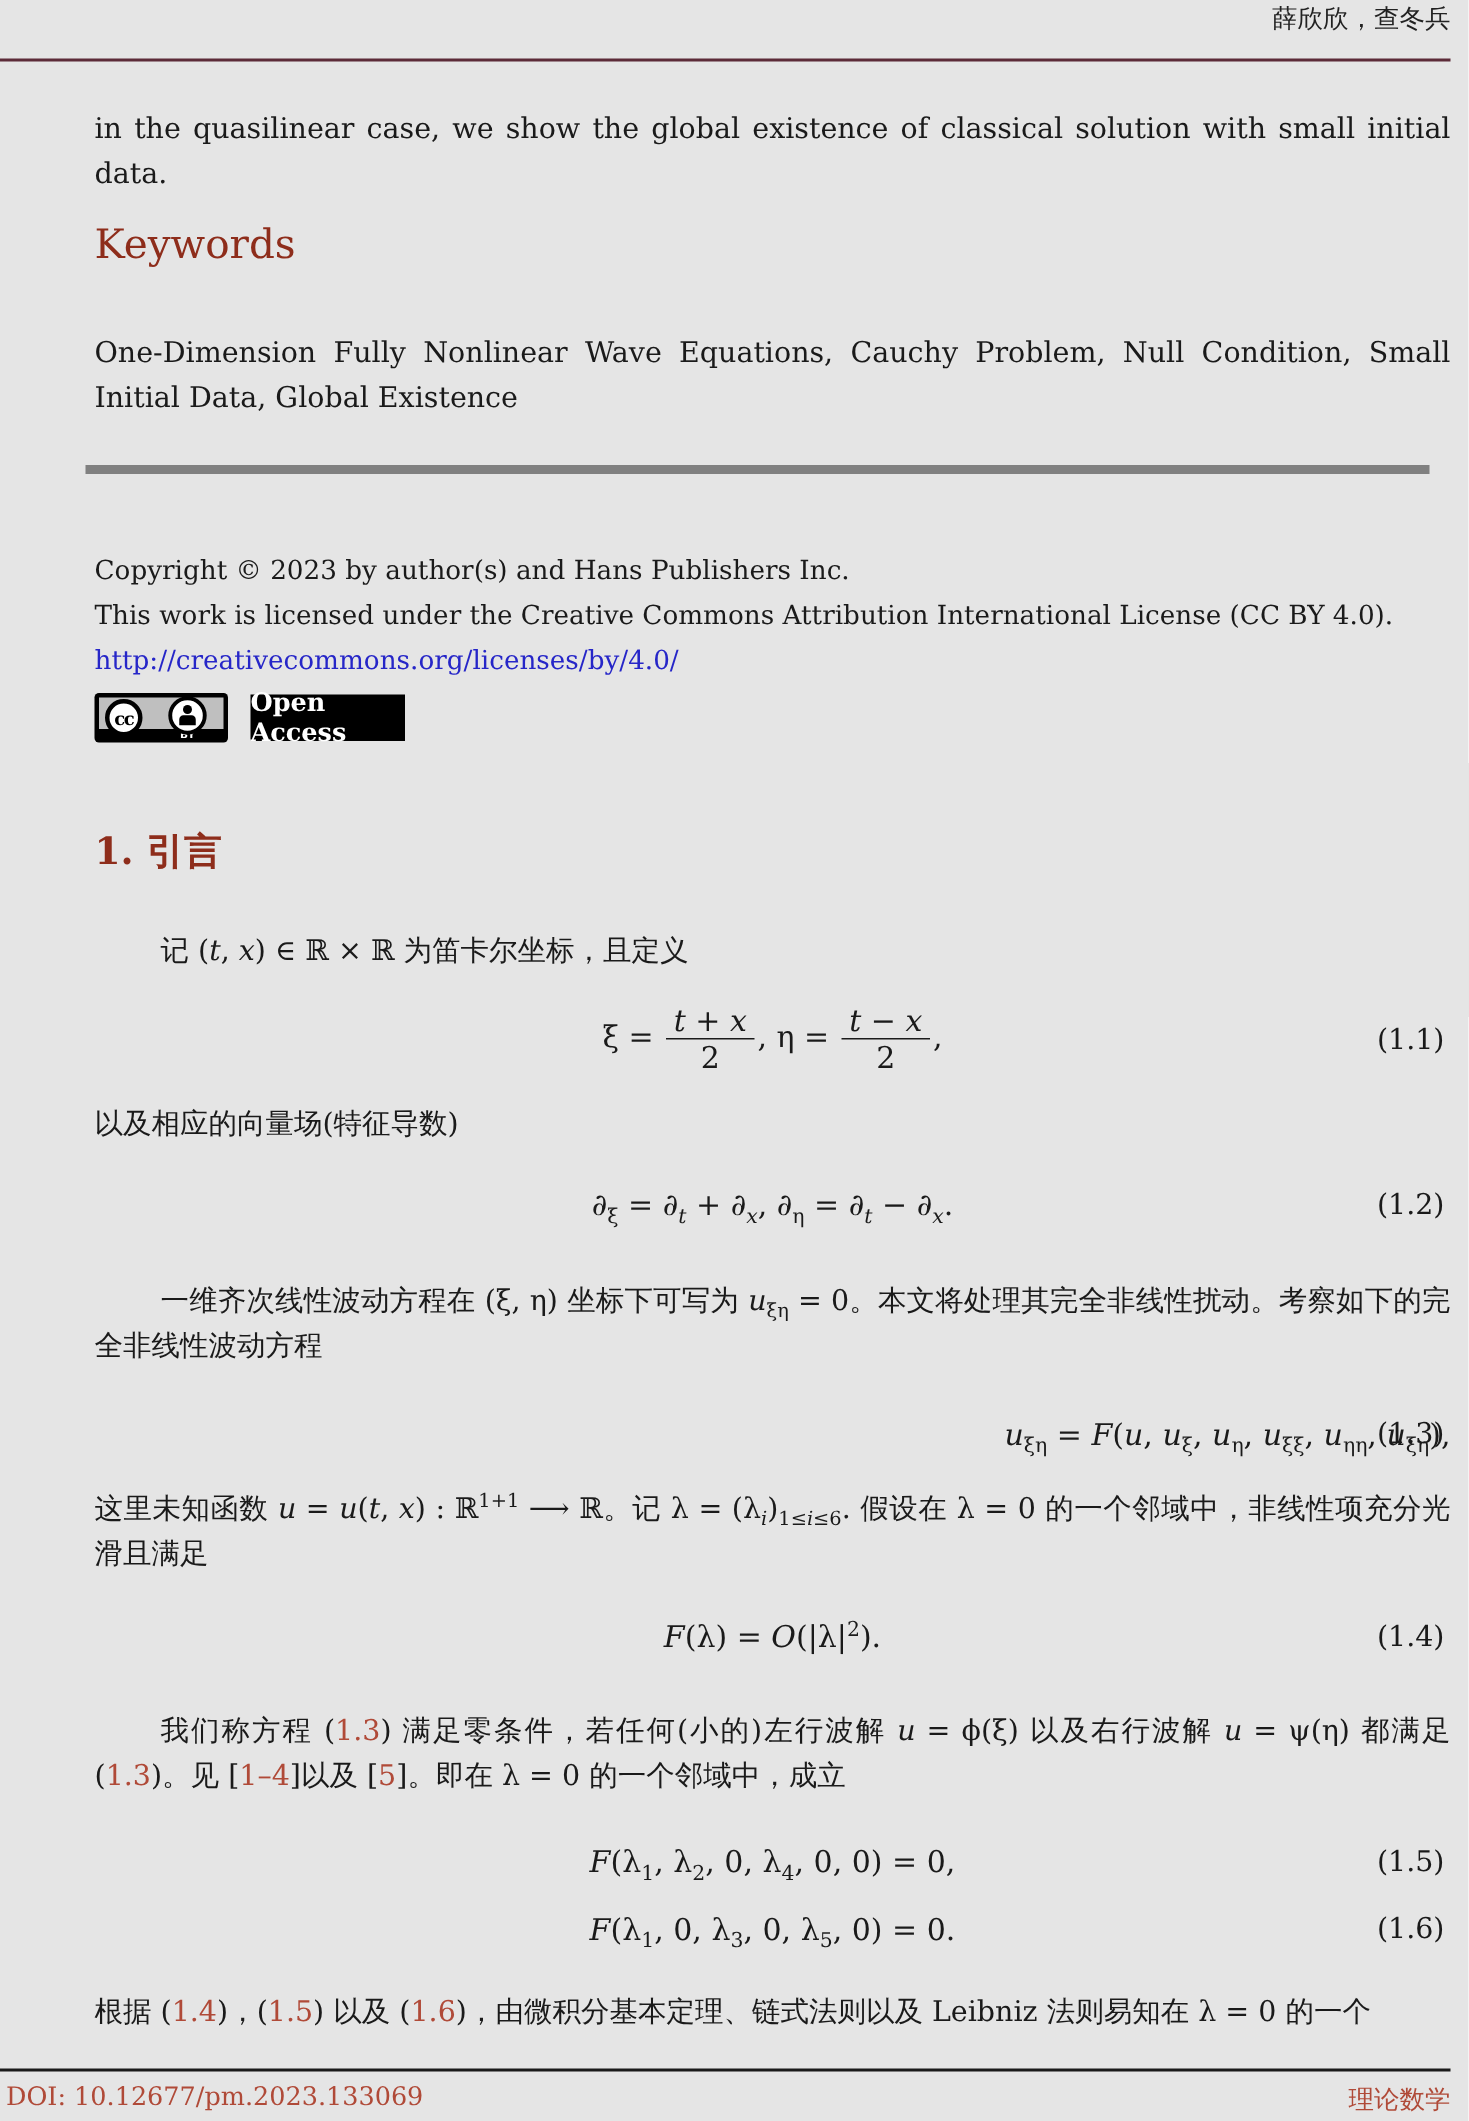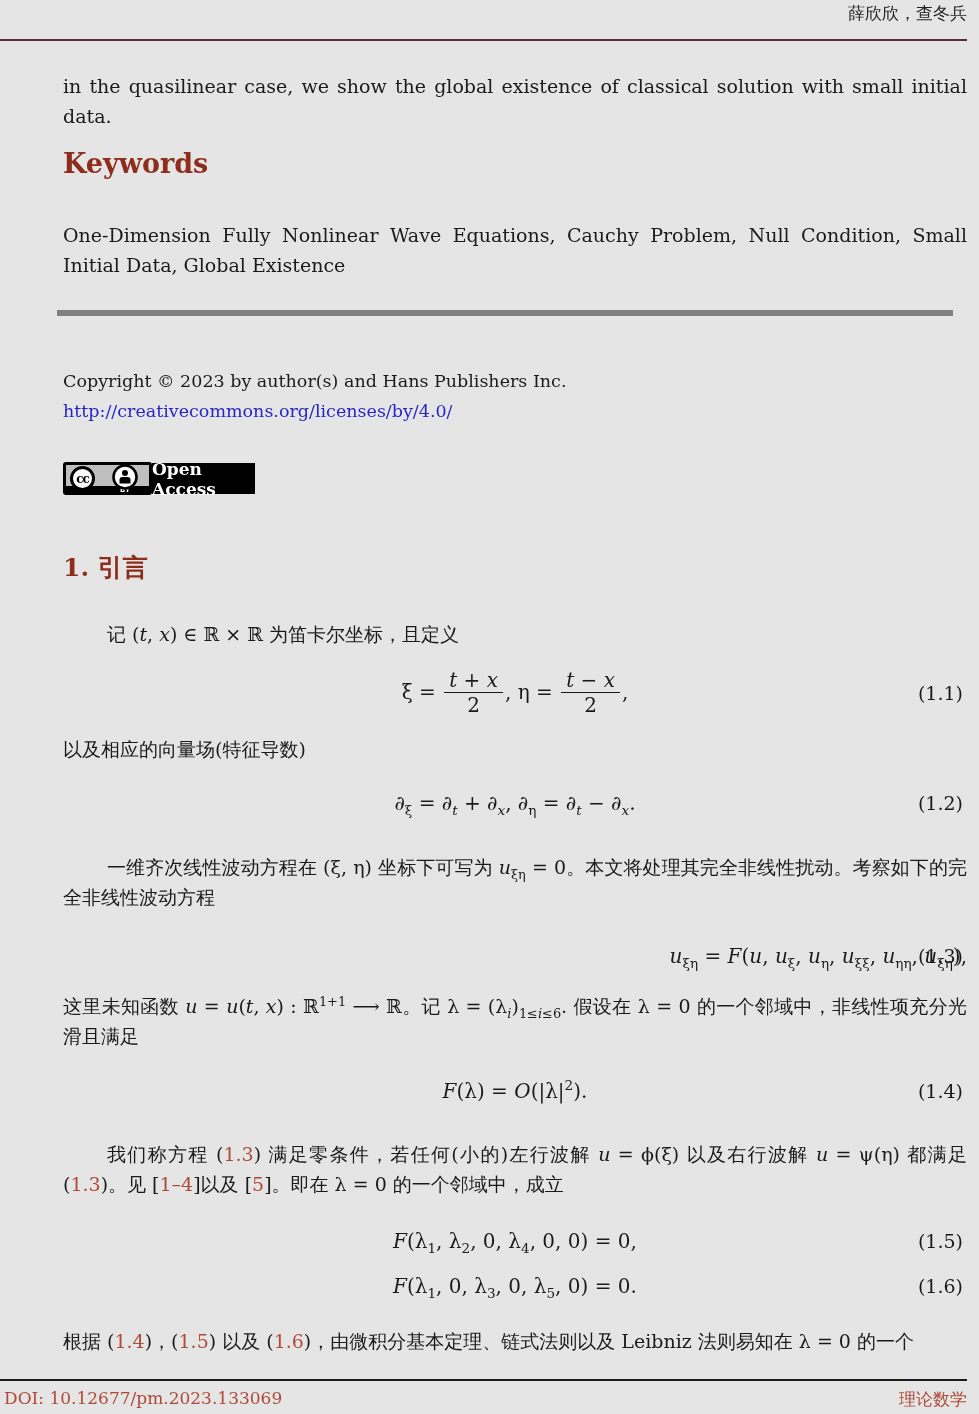--- a/index.html
+++ b/index.html
@@ -9,27 +9,27 @@
     font-family:"DejaVu Serif","Liberation Serif",serif; color:#1a1a1a; overflow:hidden;
   }
   
   .hdr-authors { position:absolute; top:1px; right:12px; font-size:17px; line-height:24px; color:#222; }
   .hdr-rule { position:absolute; top:39px; left:0; width:967px; height:2px; background:#5c2b38; }
   
   .body-par { position:absolute; left:63px; width:904px; font-size:19px; line-height:30px; text-align:justify; color:#1a1a1a; }
   .indent { text-indent:44px; }
   .bold { font-weight:normal; }
   .abstract-tail { top:71px; }
-  .kw-heading { position:absolute; left:63px; top:148px; font-size:27px; font-weight:bold; color:#8e2d1b; }
+  .kw-heading { position:absolute; left:63px; top:148px; font-size:27px; font-weight:normal; color:#8e2d1b; }
   .kw-text { top:220px; }
   .gray-rule { position:absolute; left:57px; top:310px; width:896px; height:6px; background:#808080; }
   .license { position:absolute; left:63px; top:366px; width:904px; font-size:17.5px; line-height:30.2px; }
   .license a { color:#2626c8; text-decoration:none; cursor:pointer; }
   
-  .badges { position:absolute; left:63px; top:462px; display:flex; align-items:flex-start; }
+  .badges { position:absolute; left:63px; top:462px; display:flex; gap:15px; align-items:flex-start; }
   .cc-badge { position:relative; width:89px; height:33px; background:#000; border-radius:3px; cursor:pointer; }
   .cc-gray { position:absolute; left:3px; top:3px; width:83px; height:21px; background:#bfbfbf; }
   .cc-circle { position:absolute; left:7px; top:4px; width:25px; height:25px; background:#fff; border:3px solid #000;
     border-radius:50%; display:flex; align-items:center; justify-content:center;
     font-weight:bold; font-size:12px; letter-spacing:-1px; color:#000; z-index:2; }
   .person-wrap { position:absolute; left:49px; top:2px; width:26px; height:26px; z-index:2; }
   .by-label { position:absolute; left:49px; bottom:1px; width:26px; text-align:center; font-size:7px; font-weight:bold; color:#fff; z-index:1;
     font-family:"DejaVu Sans","Liberation Sans",sans-serif; }
   .oa-badge { width:103px; height:31px; margin-top:1px; background:#000; color:#fff; display:flex; align-items:center; justify-content:center;
     font-weight:bold; font-size:17px; cursor:pointer; }
@@ -75,20 +75,21 @@
 
   <p class="body-par bold abstract-tail">in the quasilinear case, we show the global existence of classical solution with small initial data.</p>
 
   <h2 class="kw-heading">Keywords</h2>
   <p class="body-par bold kw-text">One-Dimension Fully Nonlinear Wave Equations, Cauchy Problem, Null Condition, Small Initial Data, Global Existence</p>
 
   <div class="gray-rule"></div>
 
   <div class="license">
     <p>Copyright © 2023 by author(s) and Hans Publishers Inc.</p>
+    <p>This work is licensed under the Creative Commons Attribution International License (CC BY 4.0).</p>
     <p><a>http://creativecommons.org/licenses/by/4.0/</a></p>
   </div>
 
   <div class="badges">
     <div class="cc-badge">
       <div class="cc-gray"></div>
       <div class="cc-circle">cc</div>
       <div class="person-wrap">
         <svg viewBox="0 0 26 26" width="26" height="26">
           <circle cx="13" cy="13" r="11.5" fill="#ffffff" stroke="#000000" stroke-width="2.6"></circle>

